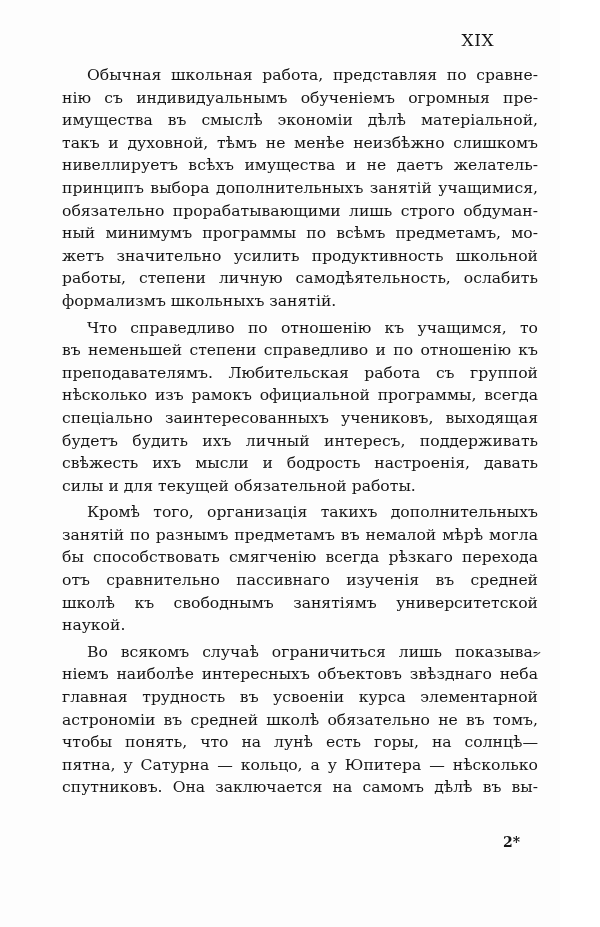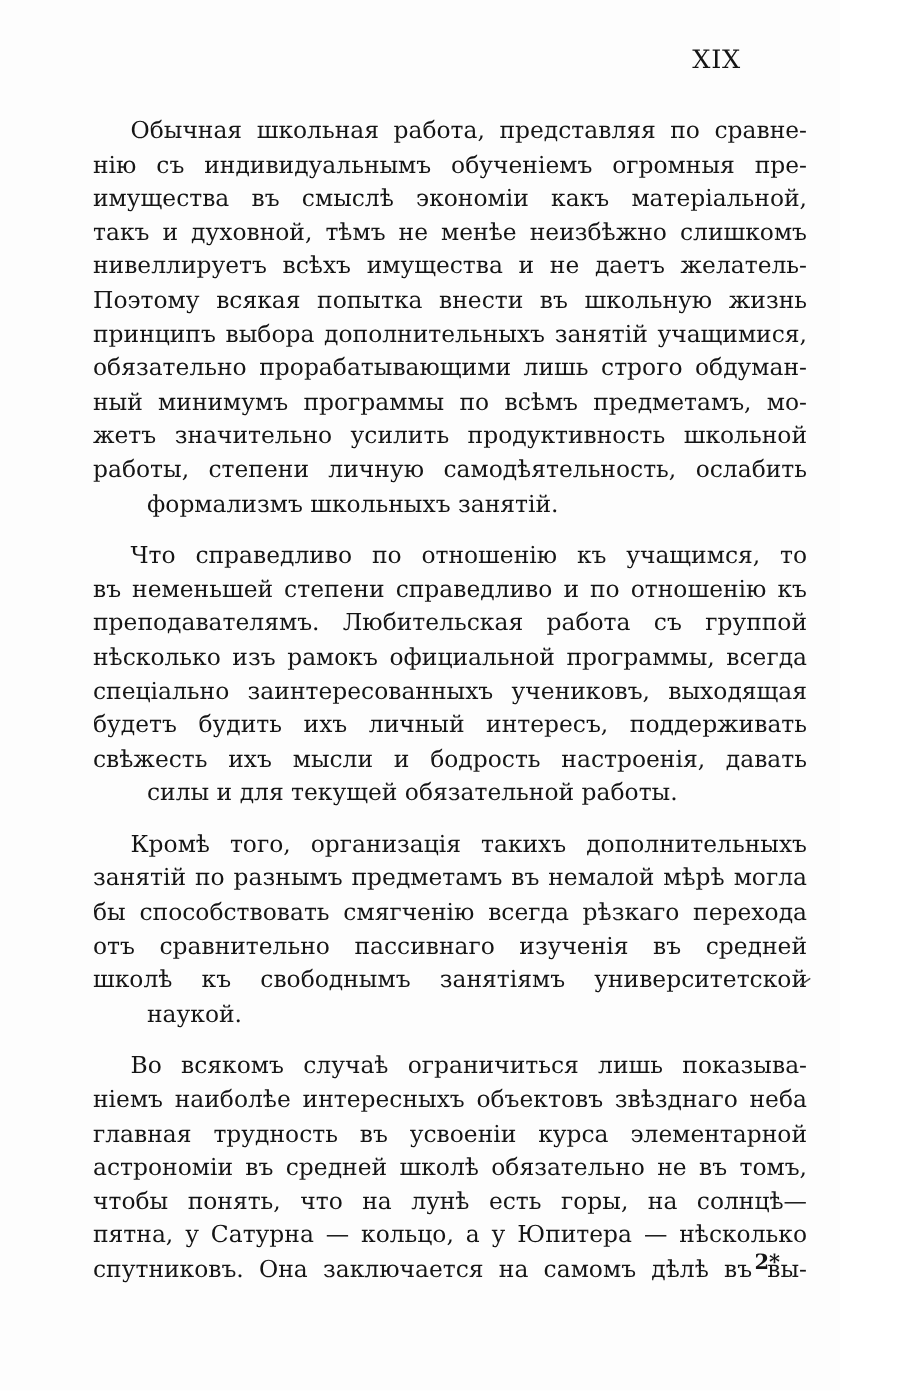--- a/index.html
+++ b/index.html
@@ -43,25 +43,23 @@
     height: 22.6px;
     line-height: 22.6px;
     font-size: 15.6px;
     white-space: nowrap;
     text-align: justify;
     text-align-last: justify;
     font-family: "DejaVu Serif", serif;
   }
   .line.indent {
     padding-left: 25px;
-    margin-top: 12px;
   }
   .line.last {
     text-align-last: left;
-    margin-left: 36px;
   }
   .signature {
     position: absolute;
     left: 503px;
     top: 834px;
     font-size: 14px;
     font-weight: bold;
     font-family: "DejaVu Serif", serif;
   }
   .pencil-mark {
@@ -79,24 +77,23 @@
 
 <div class="page">
 
   <div class="page-number">XIX</div>
 
   <div class="body-text">
 
     <div class="paragraph">
       <span class="line indent">Обычная школьная работа, представляя по сравне-</span>
       <span class="line">нію съ индивидуальнымъ обученіемъ огромныя пре-</span>
-      <span class="line">имущества въ смыслѣ экономіи какъ матеріальной,</span>
+      <span class="line">имущества въ смыслѣ экономіи дѣлѣ матеріальной,</span>
       <span class="line">такъ и духовной, тѣмъ не менѣе неизбѣжно слишкомъ</span>
       <span class="line">нивеллируетъ всѣхъ имущества и не даетъ желатель-</span>
-      <span class="line">Поэтому всякая попытка внести въ школьную жизнь</span>
       <span class="line">принципъ выбора дополнительныхъ занятій учащимися,</span>
       <span class="line">обязательно прорабатывающими лишь строго обдуман-</span>
       <span class="line">ный минимумъ программы по всѣмъ предметамъ, мо-</span>
       <span class="line">жетъ значительно усилить продуктивность школьной</span>
       <span class="line">работы, степени личную самодѣятельность, ослабить</span>
       <span class="line last">формализмъ школьныхъ занятій.</span>
     </div>
 
     <div class="paragraph">
       <span class="line indent">Что справедливо по отношенію къ учащимся, то</span>

